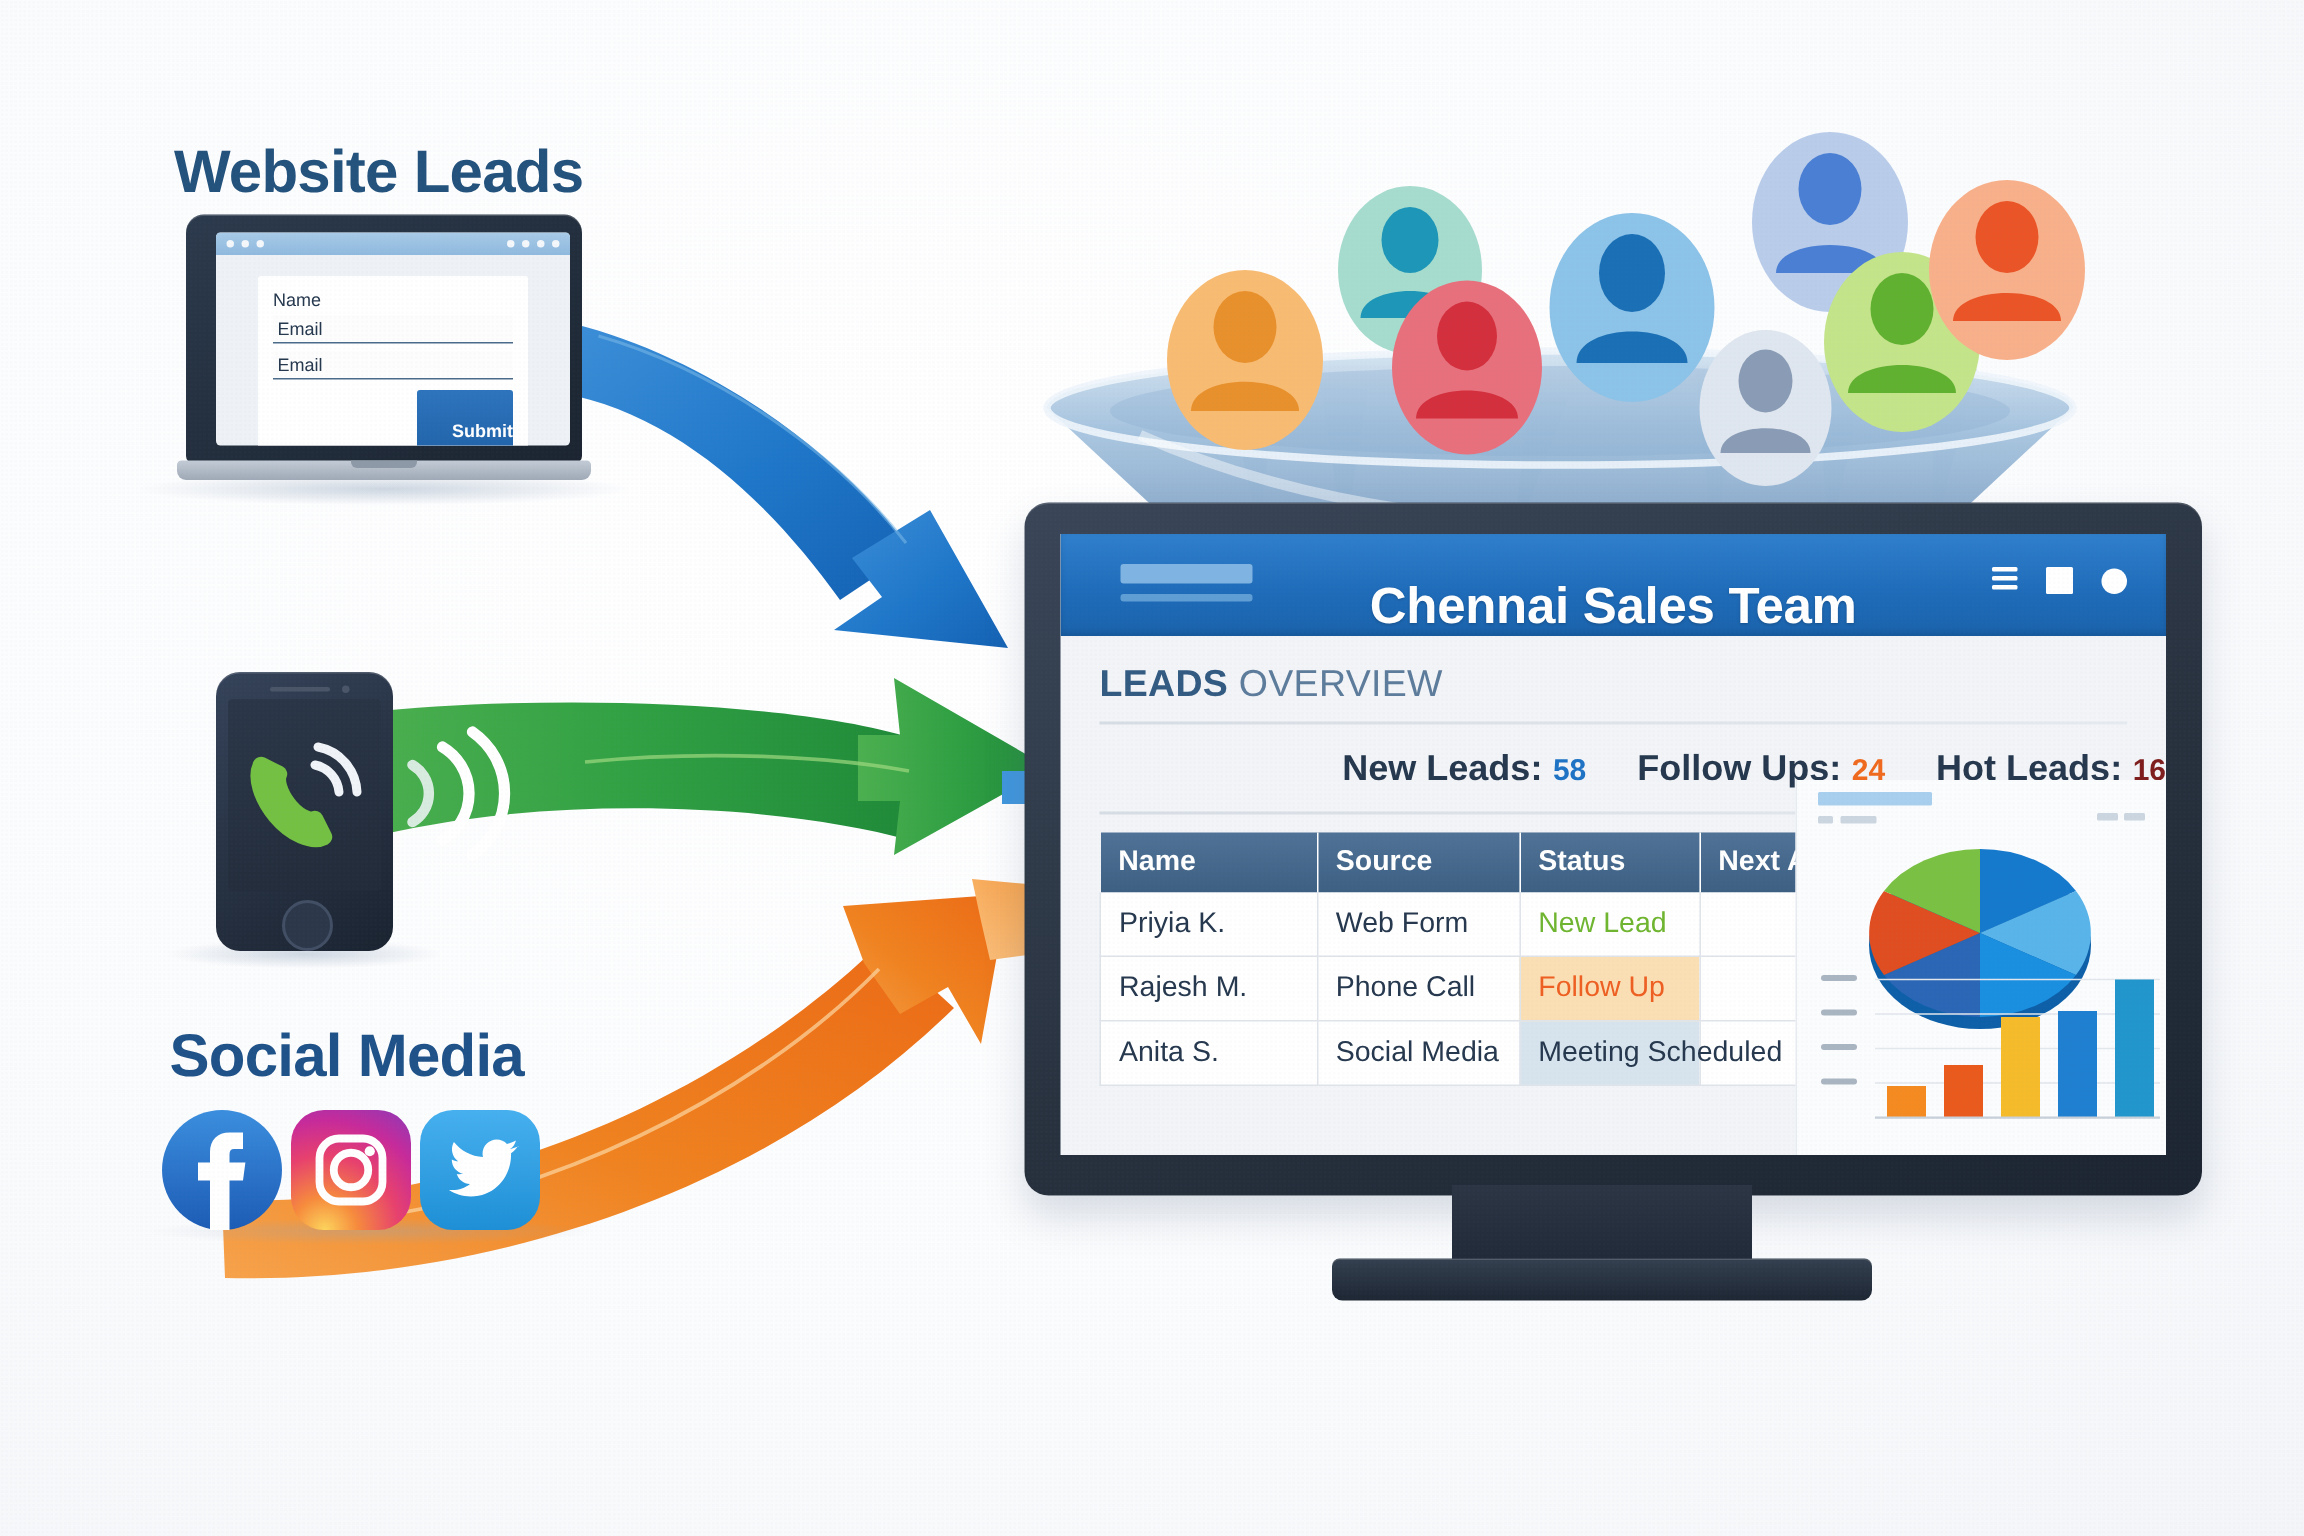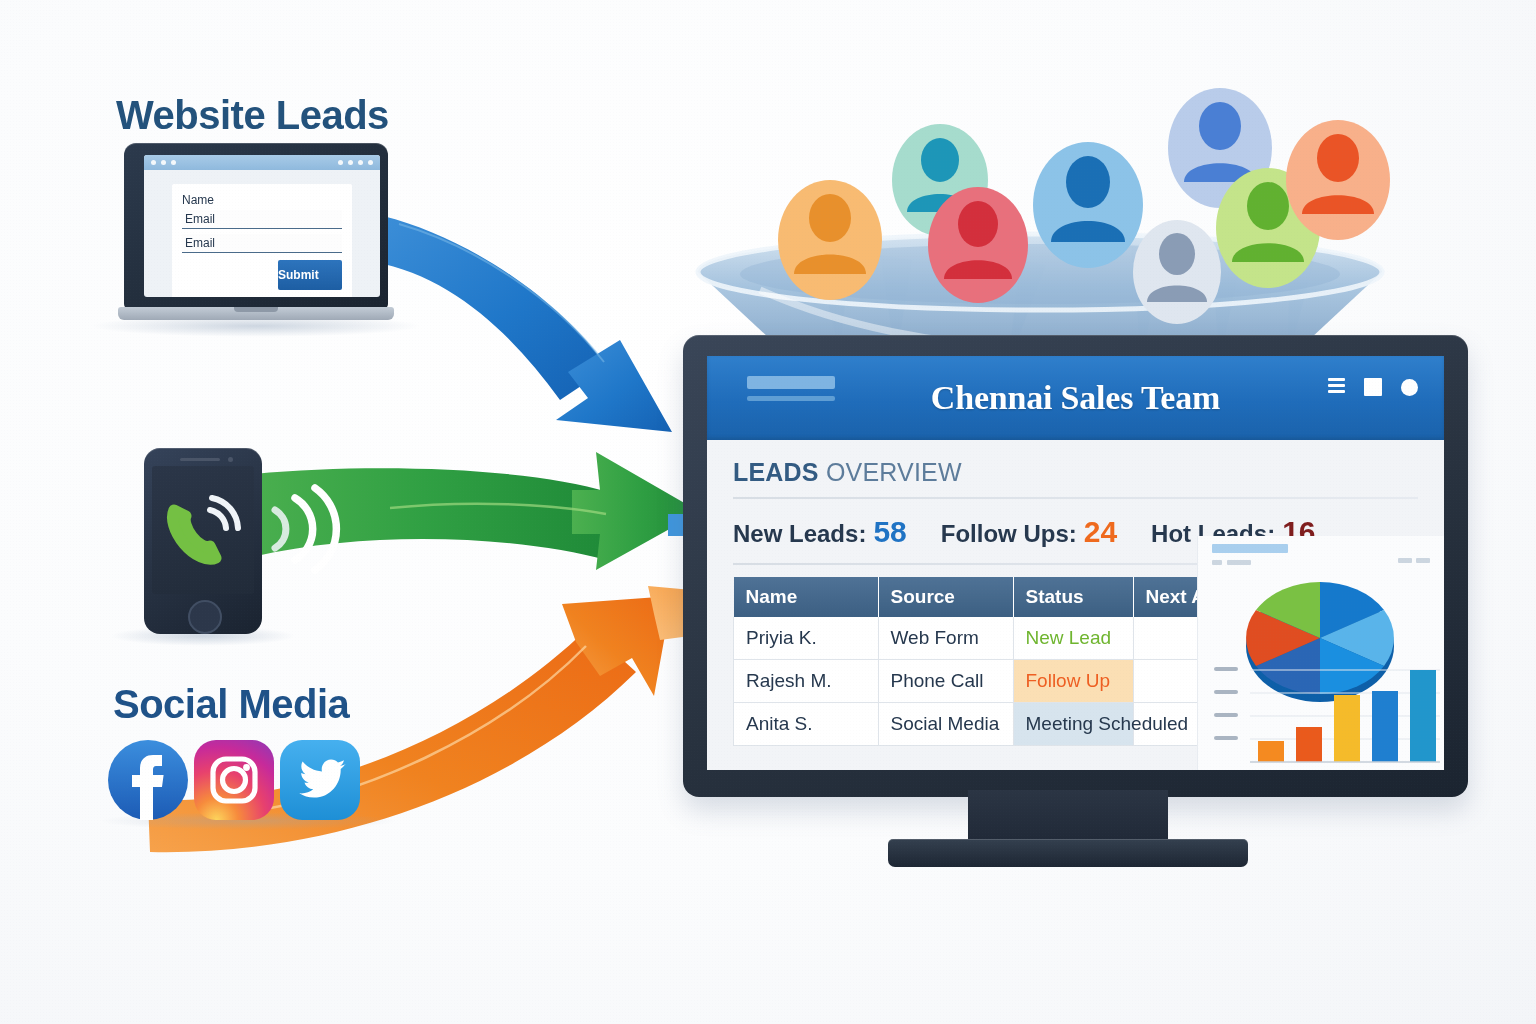--- a/index.html
+++ b/index.html
@@ -51,21 +51,21 @@
     border-radius:2px;
   }
   .f-label { font-size:12px; color:#26384e; margin-bottom:3px; }
   .f-input {
     border-bottom:1.6px solid #4a6b8a; background:#fdfdfd;
     font-size:12px; color:#26384e; padding:2px 3px; margin-bottom:5px;
   }
   .f-btn {
     background: linear-gradient(180deg,#2d74bd,#1d5ea3);
     color:#fff; font-size:12px; font-weight:bold;
-    padding:8px 0; width:64px; text-align:left;
+    padding:20px 0; width:64px; text-align:right;
     border-radius:2px; margin-left:auto; margin-top:2px;
   }
   .lap-base {
     position:absolute; left:0; top:164px; width:276px; height:13px;
     background:linear-gradient(180deg,#c3ccd6,#9fa9b6);
     border-radius:3px 3px 6px 6px;
   }
   .lap-notch{
     position:absolute;left:116px;top:164px;width:44px;height:5px;
     background:#8e99a7;border-radius:0 0 4px 4px;
@@ -147,25 +147,24 @@
     box-shadow: inset 0 1px 0 rgba(255,255,255,.16);
   }
   .mon-shadow{
     position:absolute;left:-90px;top:494px;width:960px;height:70px;
     background:radial-gradient(ellipse at center, rgba(150,172,200,.38), rgba(255,255,255,0) 68%);
     z-index:-1;
   }
 
   
   .app-header{
-    height:84px;
+    height:68px;
     background:linear-gradient(180deg,#2f7fcc 0%,#1f6cba 55%,#1a62ab 100%);
-    display:flex; align-items:center; position:relative;
+    display:flex; align-items:flex-end; position:relative;
     box-shadow: inset 0 -2px 4px rgba(0,0,0,.12);
-    font-family: Liberation Serif, serif;
   }
   .hdr-logo{ position:absolute; left:40px; top:20px; }
   .hdr-logo .bar1{ width:88px;height:13px;background:#7fb4e2;border-radius:2px; }
   .hdr-logo .bar2{ width:88px;height:5px;background:#5f9ed4;border-radius:2px;margin-top:7px; }
   .app-title{
     width:100%; text-align:center; color:#ffffff;
     font-size:34px; font-weight:bold; letter-spacing:-0.2px;
     text-shadow: 0 1px 2px rgba(0,0,0,.22);
   }
   .hdr-icons{ position:absolute; right:26px; top:22px; display:flex; align-items:center; gap:19px; }
@@ -179,23 +178,24 @@
     margin-left:26px; font-size:25px; color:#3e5f80; letter-spacing:.2px;
   }
   .overview-title b{ font-weight:bold; color:#2f5madeira; color:#335b82; }
   .overview-title span{ font-weight:normal; color:#5d7c9b; }
   .rule{ margin:10px 26px 0 26px; height:2px; background:linear-gradient(90deg,#d7dde4,#e6eaf0); }
 
   .kpis{
     display:flex; align-items:baseline; gap:34px;
     margin:16px 0 0 26px; font-size:24px; color:#243purple; color:#26384e;
     font-weight:bold;
+    justify-content:flex-end;
   }
   .kpi{ display:flex; align-items:baseline; gap:7px; }
-  .kpi .k-num{ font-size:30px; font-weight:bold; }
+  .kpi .k-num{ font-size:20px; font-weight:bold; }
   .k-blue{ color:#1f73c4; }
   .k-orange{ color:#ef6a1e; }
   .k-green{ color:#7f1d1d; }
   .kpi .k-lbl{ font-weight:bold; color:#26384e; }
   .rule2{ margin:14px 26px 0 26px; height:2px; background:linear-gradient(90deg,#d7dde4,#e6eaf0); }
 
   table.leads{
     margin:12px 0 0 26px; border-collapse:collapse; width:420px;
     font-size:19px; color:#26384e; table-layout:fixed;
   }

